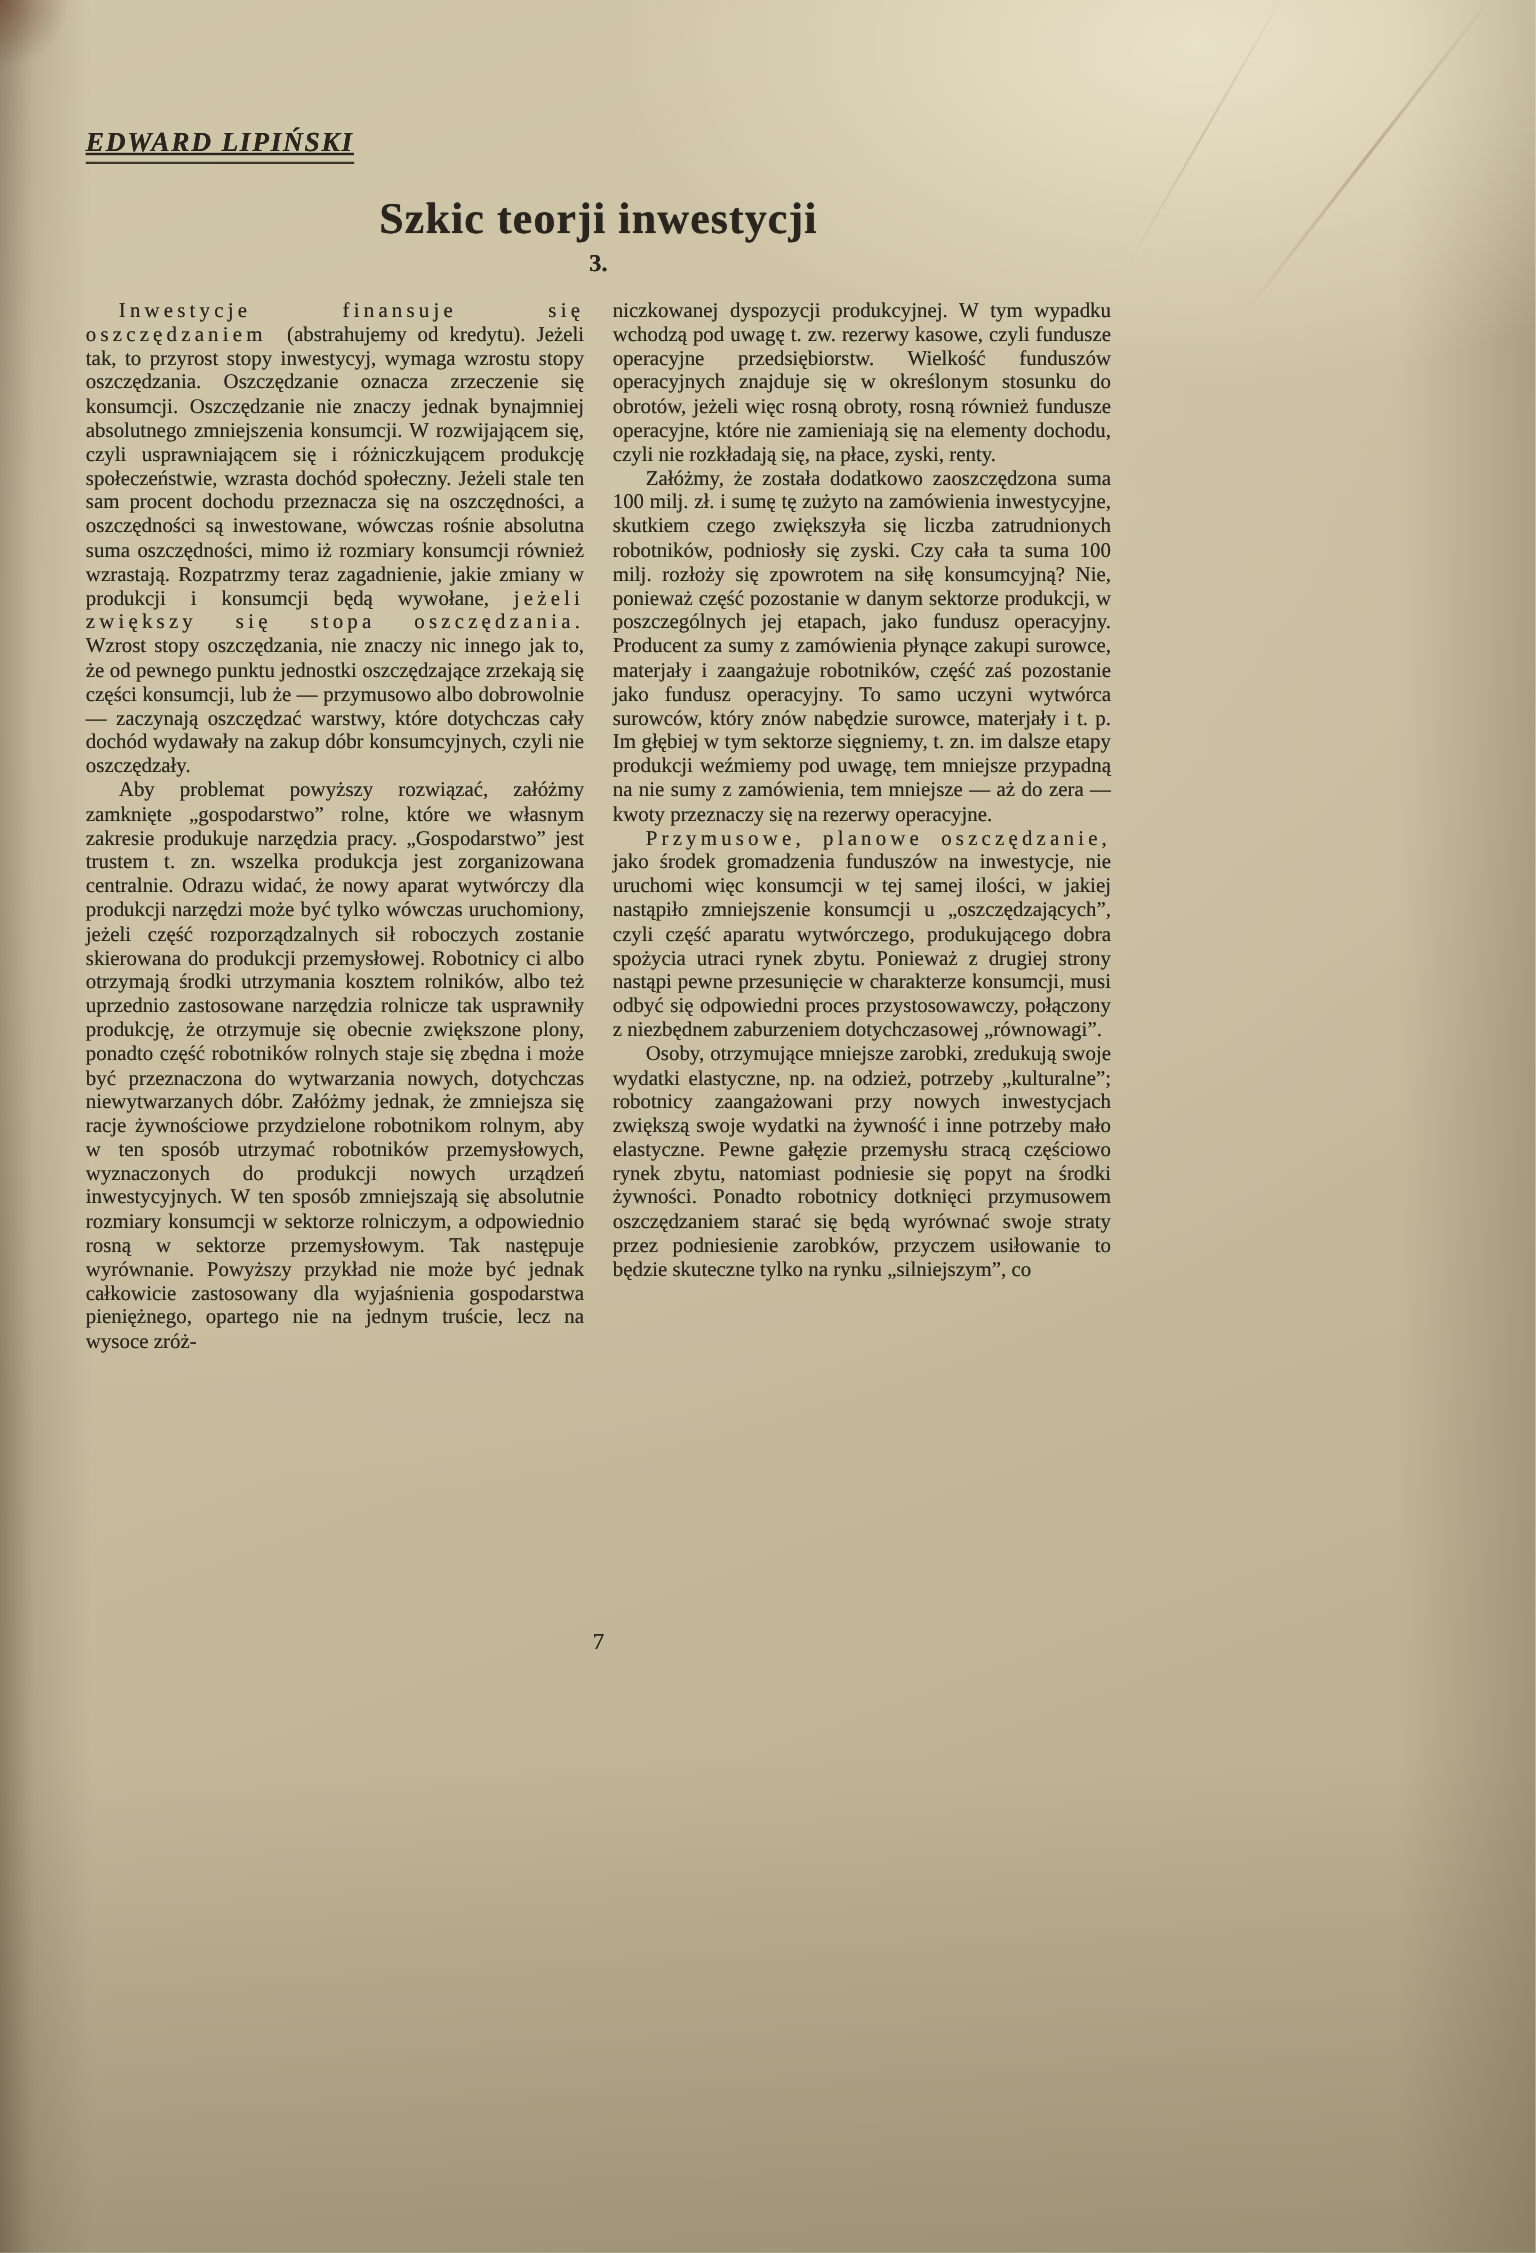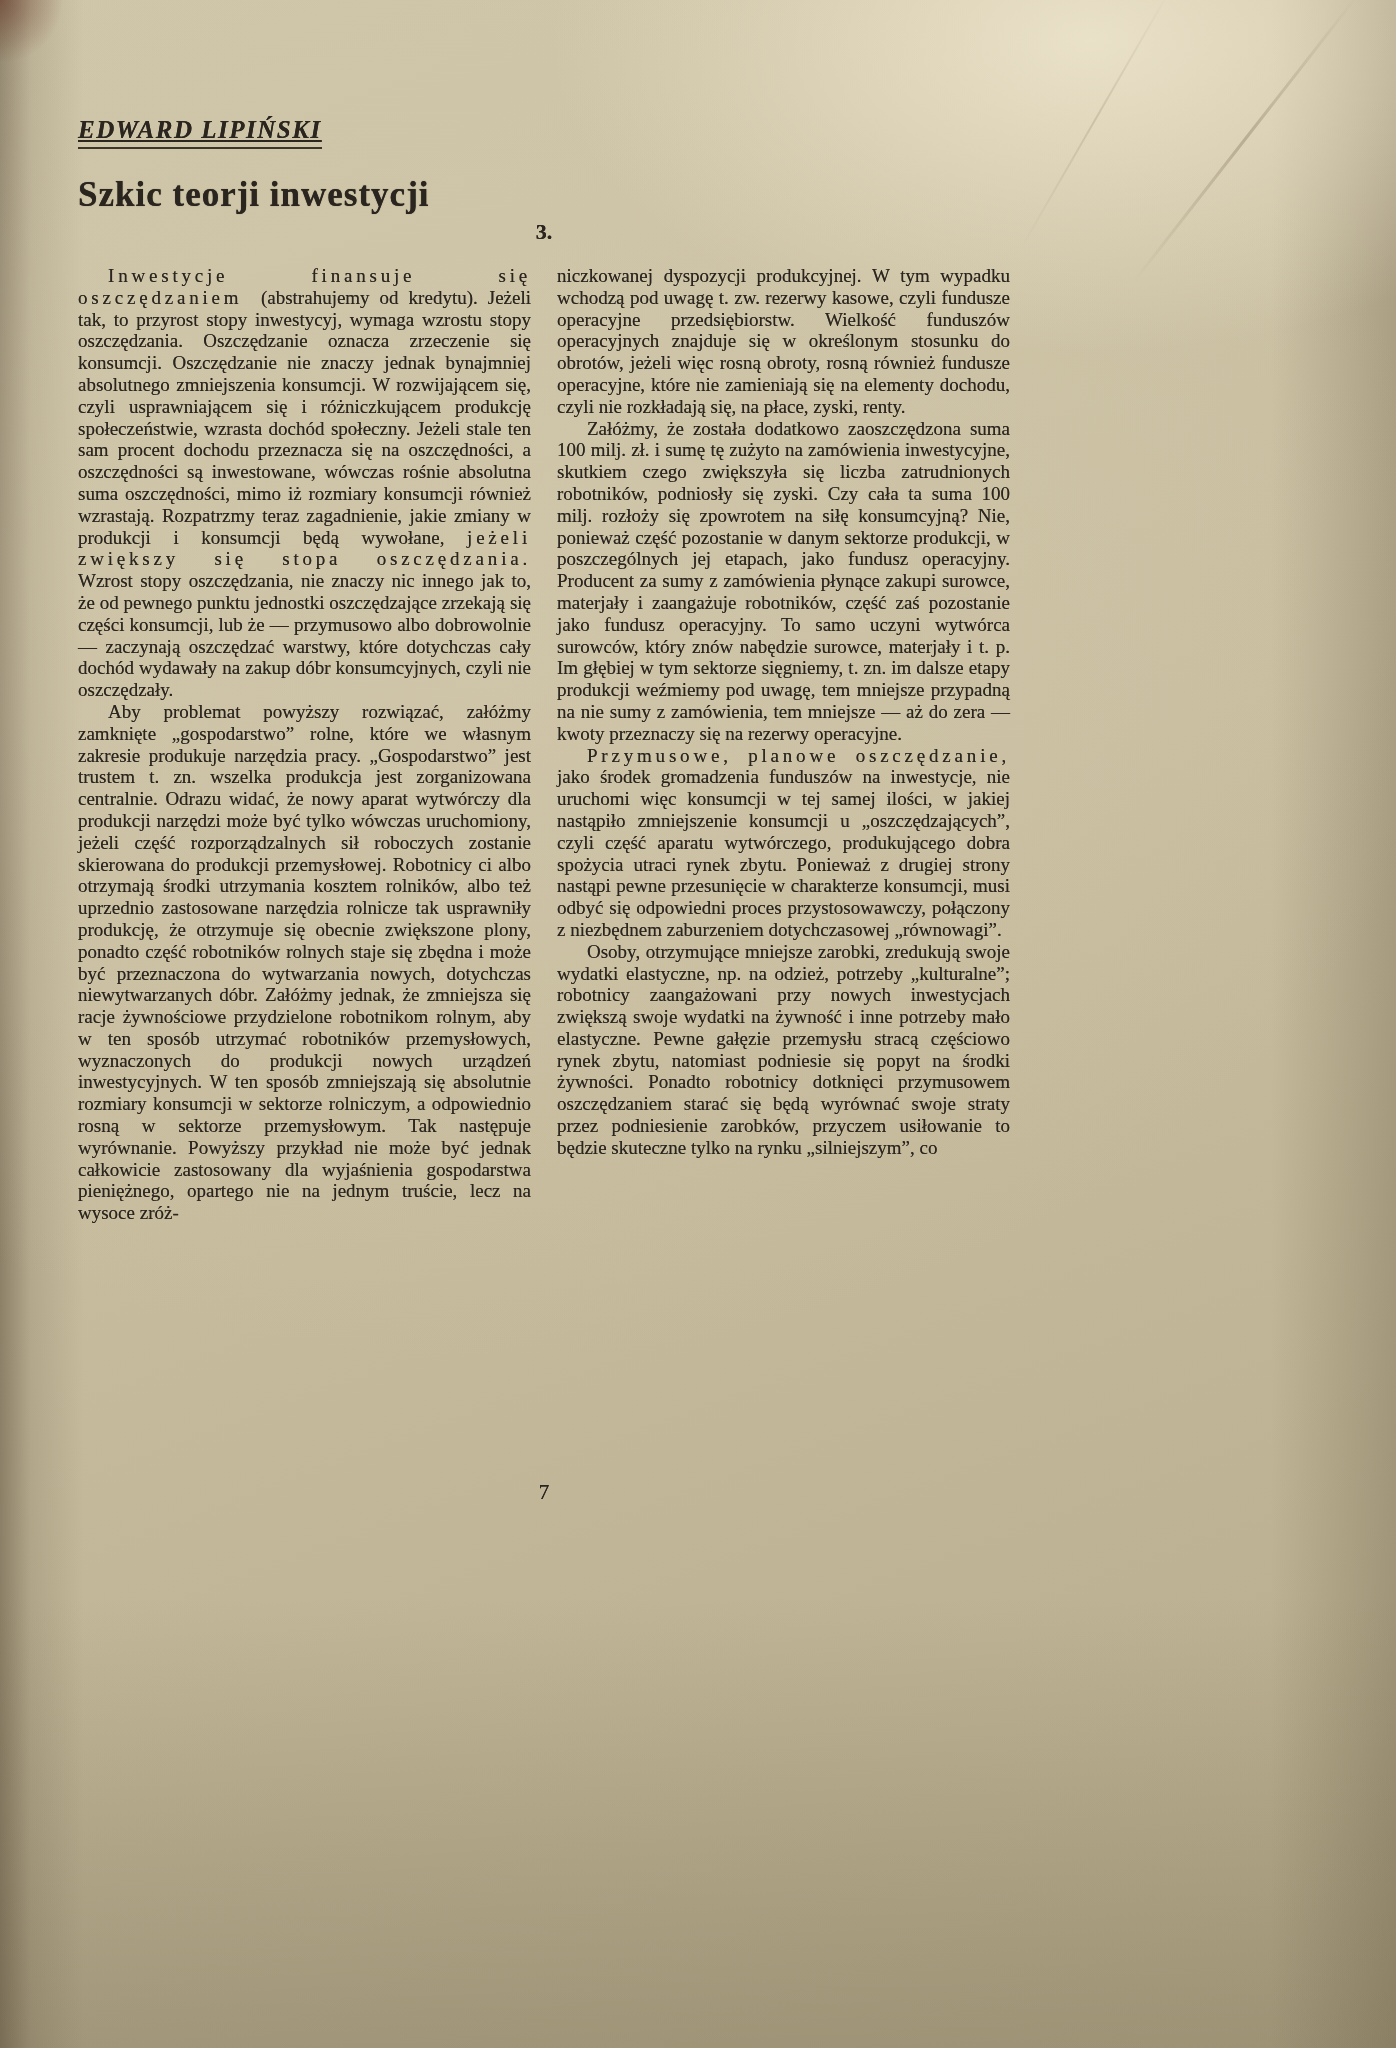--- a/index.html
+++ b/index.html
@@ -43,23 +43,23 @@
     font-style:italic;
     font-weight:bold;
     font-size:25px;
     letter-spacing:1.5px;
     padding-bottom:3px;
     border-bottom:2.5px solid rgba(42,37,30,0.9);
     text-shadow:0 0 0.5px currentColor;
     text-decoration:underline;
   }
   .title{
-    text-align:left;
+    text-align:center;
     font-weight:bold;
-    font-size:35px;
+    font-size:40px;
     letter-spacing:1px;
     margin-top:26px;
     text-shadow:0 0 0.7px currentColor;
   }
   .section-number{
     text-align:center;
     font-weight:bold;
     font-size:22px;
     margin-top:4px;
     text-shadow:0 0 0.5px currentColor;

